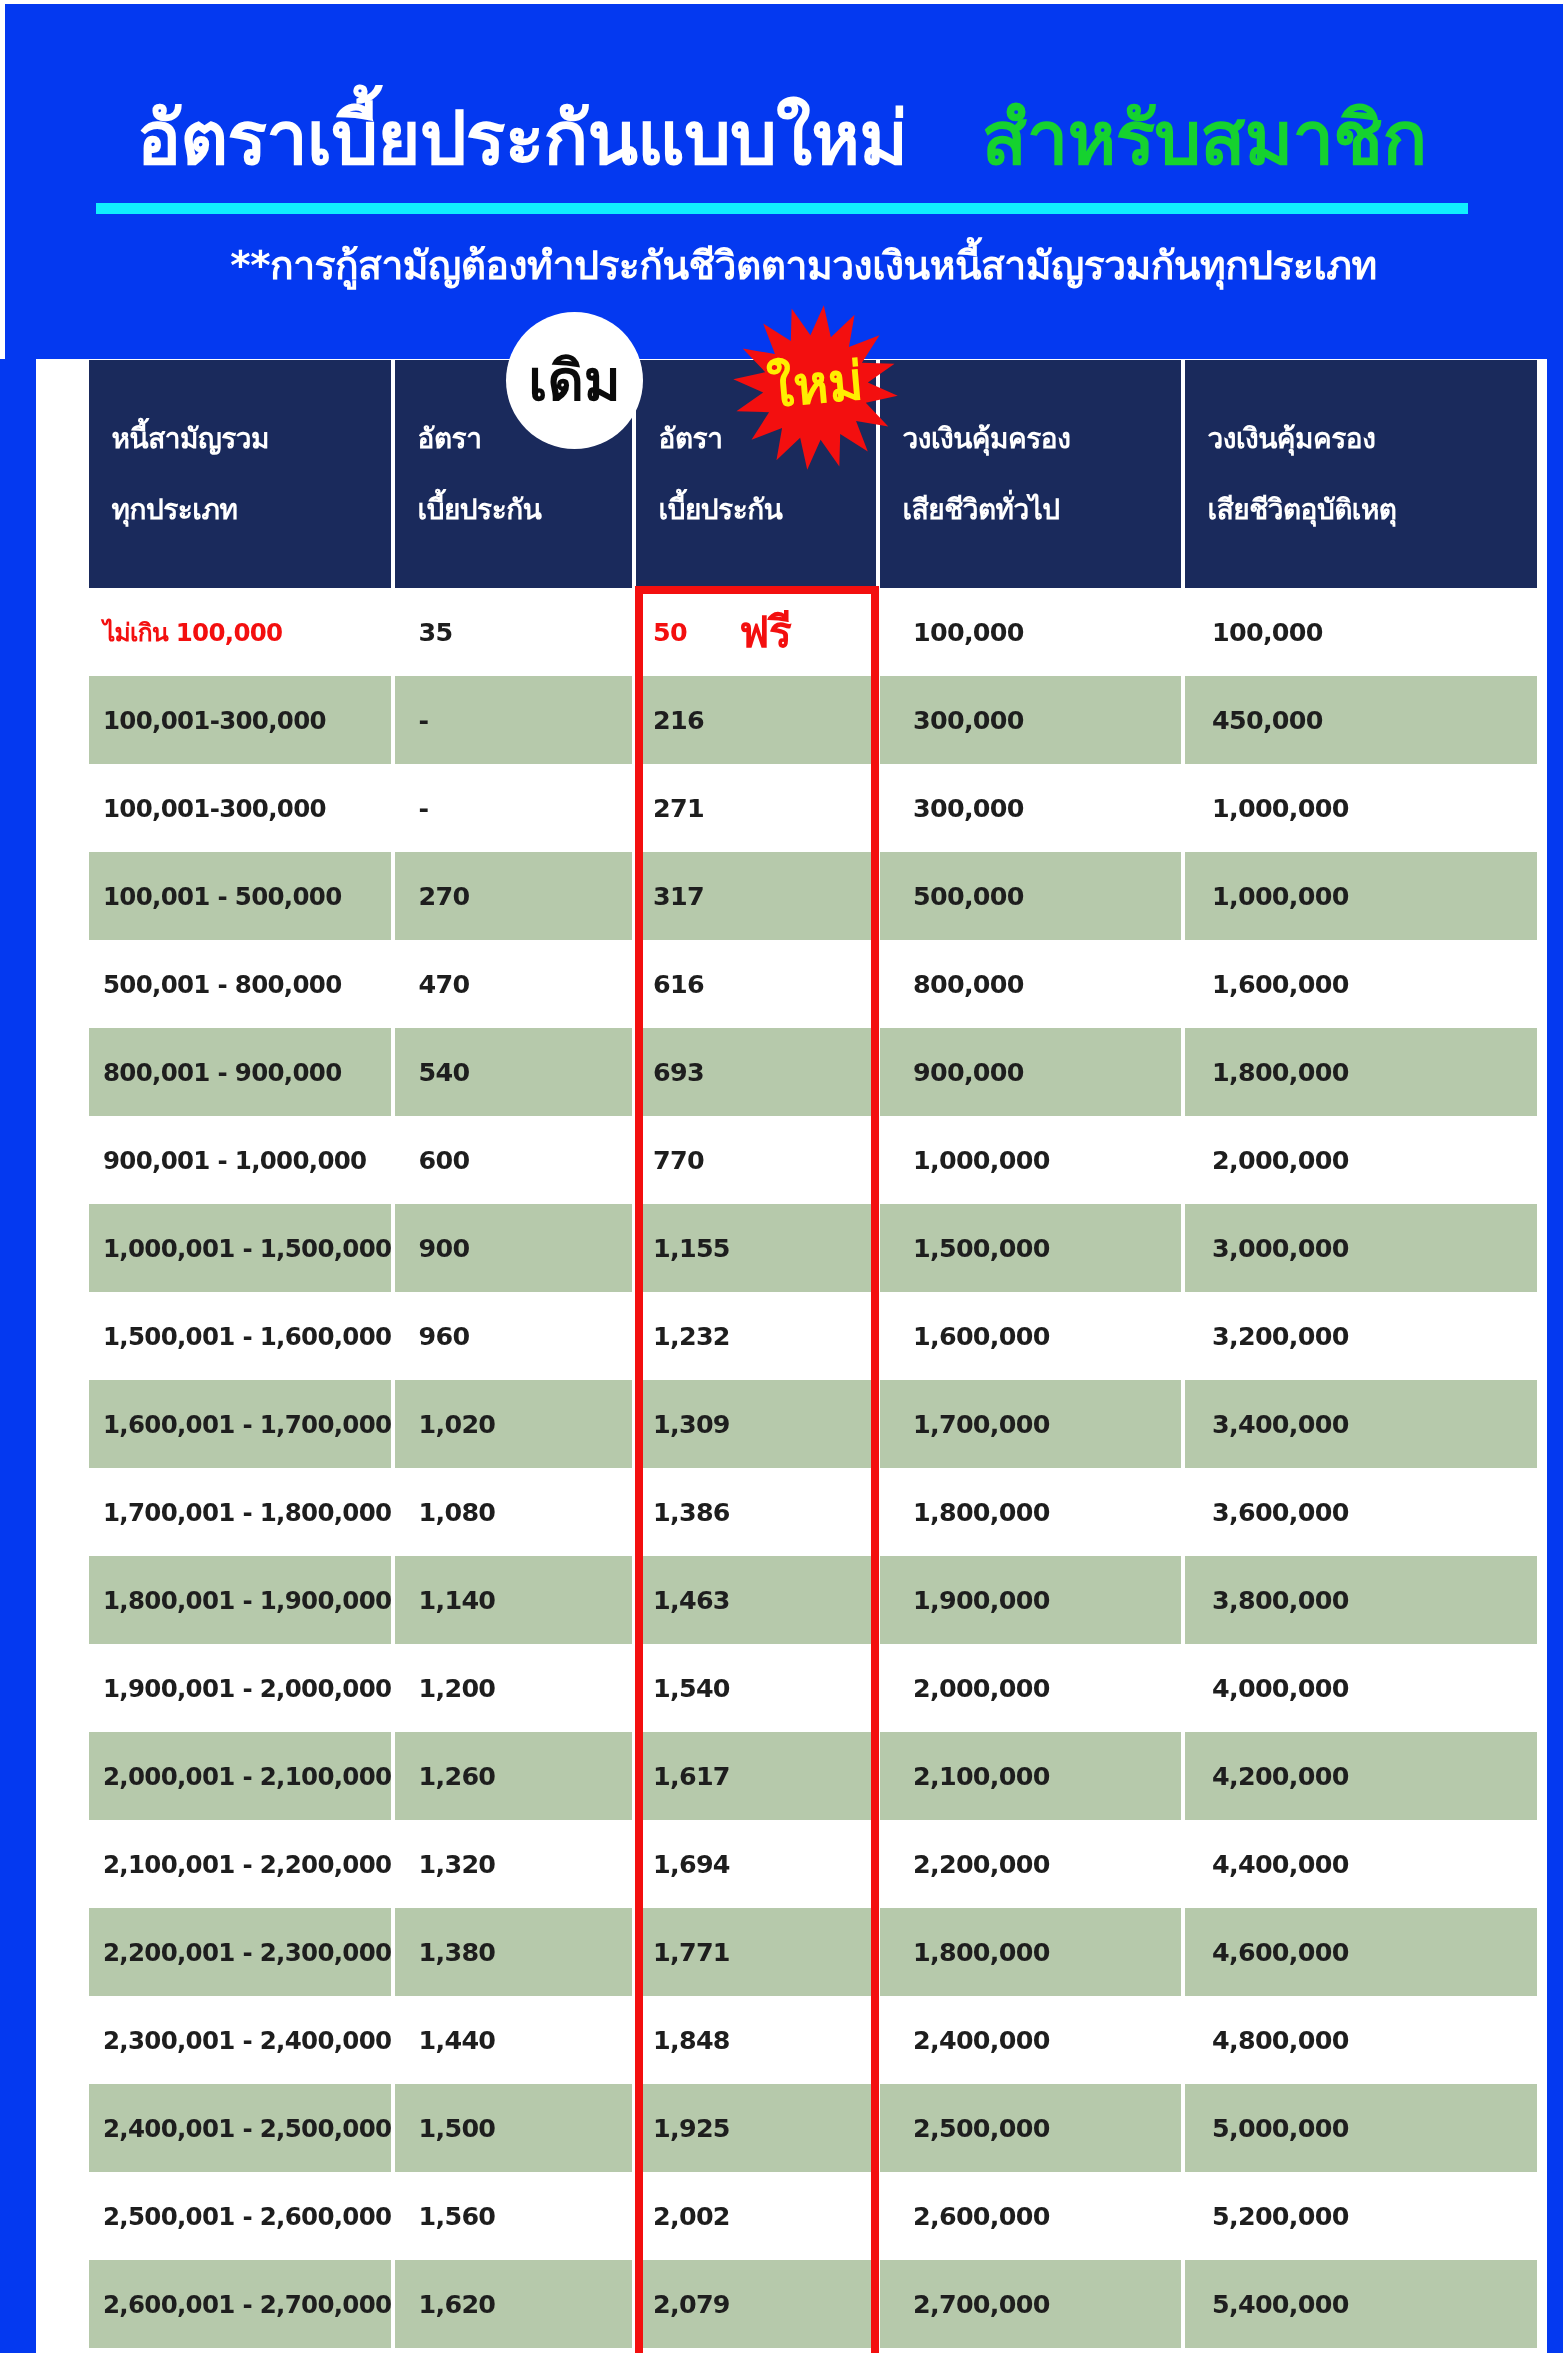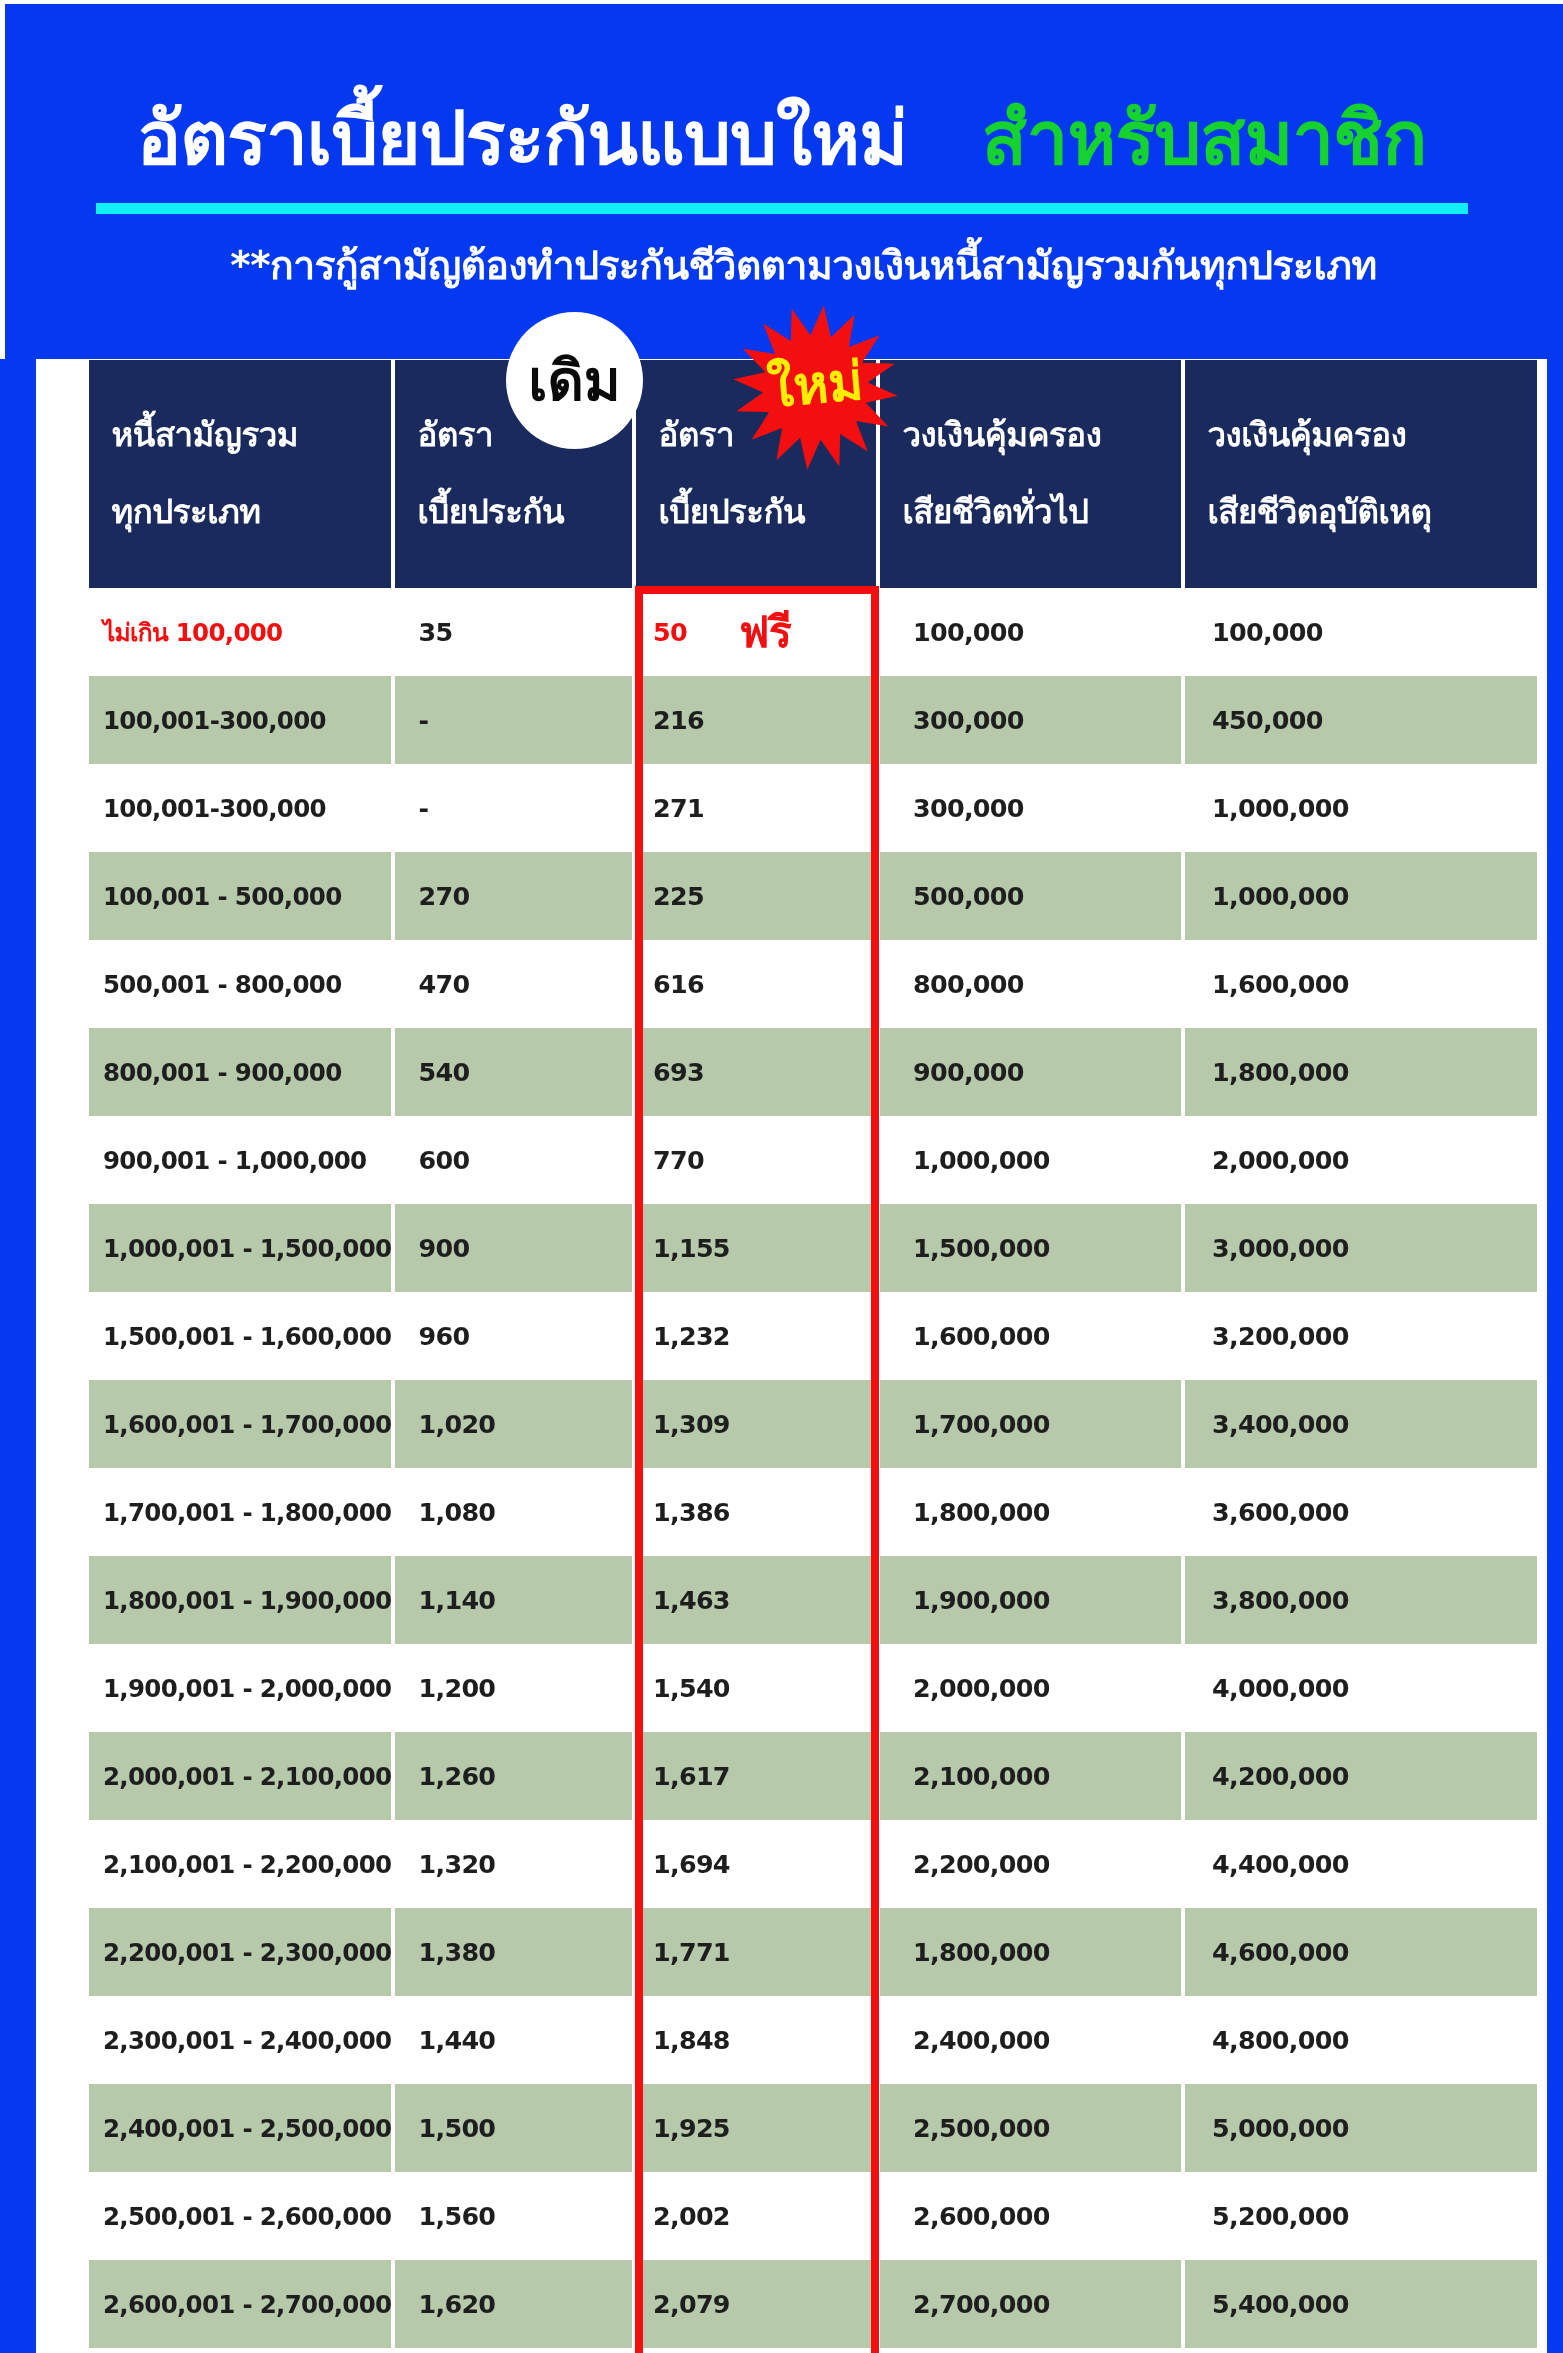--- a/index.html
+++ b/index.html
@@ -53,21 +53,21 @@
     display:flex;align-items:center;
     border-right:4.2px solid #ffffff;
     font-weight:bold;color:var(--text-dark);
     font-size:25.4px;letter-spacing:-0.7px;white-space:nowrap;
     overflow:visible;
   }
   .cell:nth-child(5n){border-right:none;}
   .hcell{
     background:var(--header-navy);color:#ffffff;
     flex-direction:column;align-items:flex-start;justify-content:center;
-    gap:42px;font-size:33px;font-weight:bold;letter-spacing:-0.5px;
+    gap:42px;font-size:28px;font-weight:bold;letter-spacing:-0.5px;
     padding-left:22.6px;line-height:1.05;
   }
   .c-range{padding-left:14px;font-size:24.5px;}
   .c-old{padding-left:23.5px;align-items:center;}
   .c-new{padding-left:17px;}
   .c-life{padding-left:33px;}
   .c-accident{padding-left:27px;}
   .row-green{background:var(--row-green);}
   .row-red .c-range-text,.row-red .c-new-text{color:var(--highlight-red);}
   .free-label{
@@ -182,21 +182,21 @@
         <div class="cell c-accident">
           <span>1,000,000</span>
         </div>
         <div class="cell c-range row-green">
           <span class="c-range-text">100,001 - 500,000</span>
         </div>
         <div class="cell c-old row-green">
           <span>270</span>
         </div>
         <div class="cell c-new row-green">
-          <span class="c-new-text">225</span>
+          <span class="c-new-text">317</span>
         </div>
         <div class="cell c-life row-green">
           <span>500,000</span>
         </div>
         <div class="cell c-accident row-green">
           <span>1,000,000</span>
         </div>
         <div class="cell c-range">
           <span class="c-range-text">500,001 - 800,000</span>
         </div>

